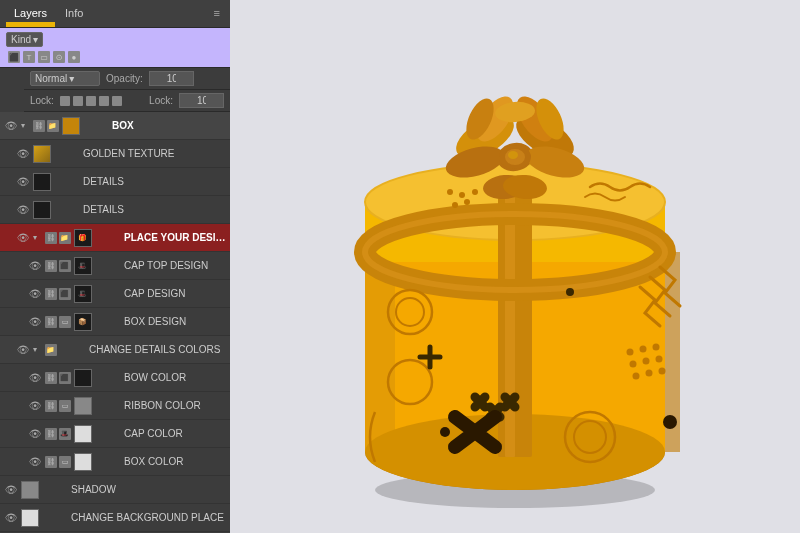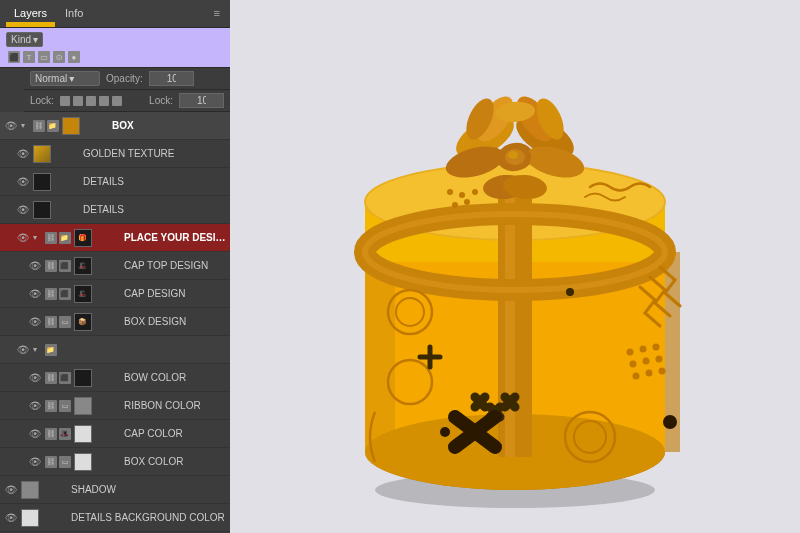--- a/index.html
+++ b/index.html
@@ -352,20 +352,21 @@
         <div class="gi">▭</div>
       </div>
       <div class="layer-thumb dark">📦</div>
       <span class="layer-name">BOX DESIGN</span>
     </div>
 
     <div class="layer-item sub" style="background:#3f3f3f;">
       <div class="eye-icon">👁</div>
       <div class="collapse-arrow">▾</div>
       <div class="gi" style="margin-right:4px;">📁</div>
+      <span class="layer-name">CHANGE DETAILS COLORS</span>
     </div>
 
     <div class="layer-item sub2">
       <div class="eye-icon">👁</div>
       <div class="group-icons">
         <div class="gi">⛓</div>
         <div class="gi">⬛</div>
       </div>
       <div class="layer-thumb dark"></div>
       <span class="layer-name">BOW COLOR</span>
@@ -403,21 +404,21 @@
 
     <div class="layer-item">
       <div class="eye-icon">👁</div>
       <div class="layer-thumb gray"></div>
       <span class="layer-name">SHADOW</span>
     </div>
 
     <div class="layer-item">
       <div class="eye-icon">👁</div>
       <div class="layer-thumb white"></div>
-      <span class="layer-name">DETAILS BACKGROUND COLOR</span>
+      <span class="layer-name">CHANGE BACKGROUND PLACE</span>
     </div>
 
   </div>
 </div>
 
 <div class="canvas-area">
   <div class="gift-box-container">
     <svg viewBox="0 0 430 490" xmlns="http://www.w3.org/2000/svg">
 
       <ellipse cx="215" cy="468" rx="140" ry="18" fill="rgba(0,0,0,0.18)"></ellipse>

